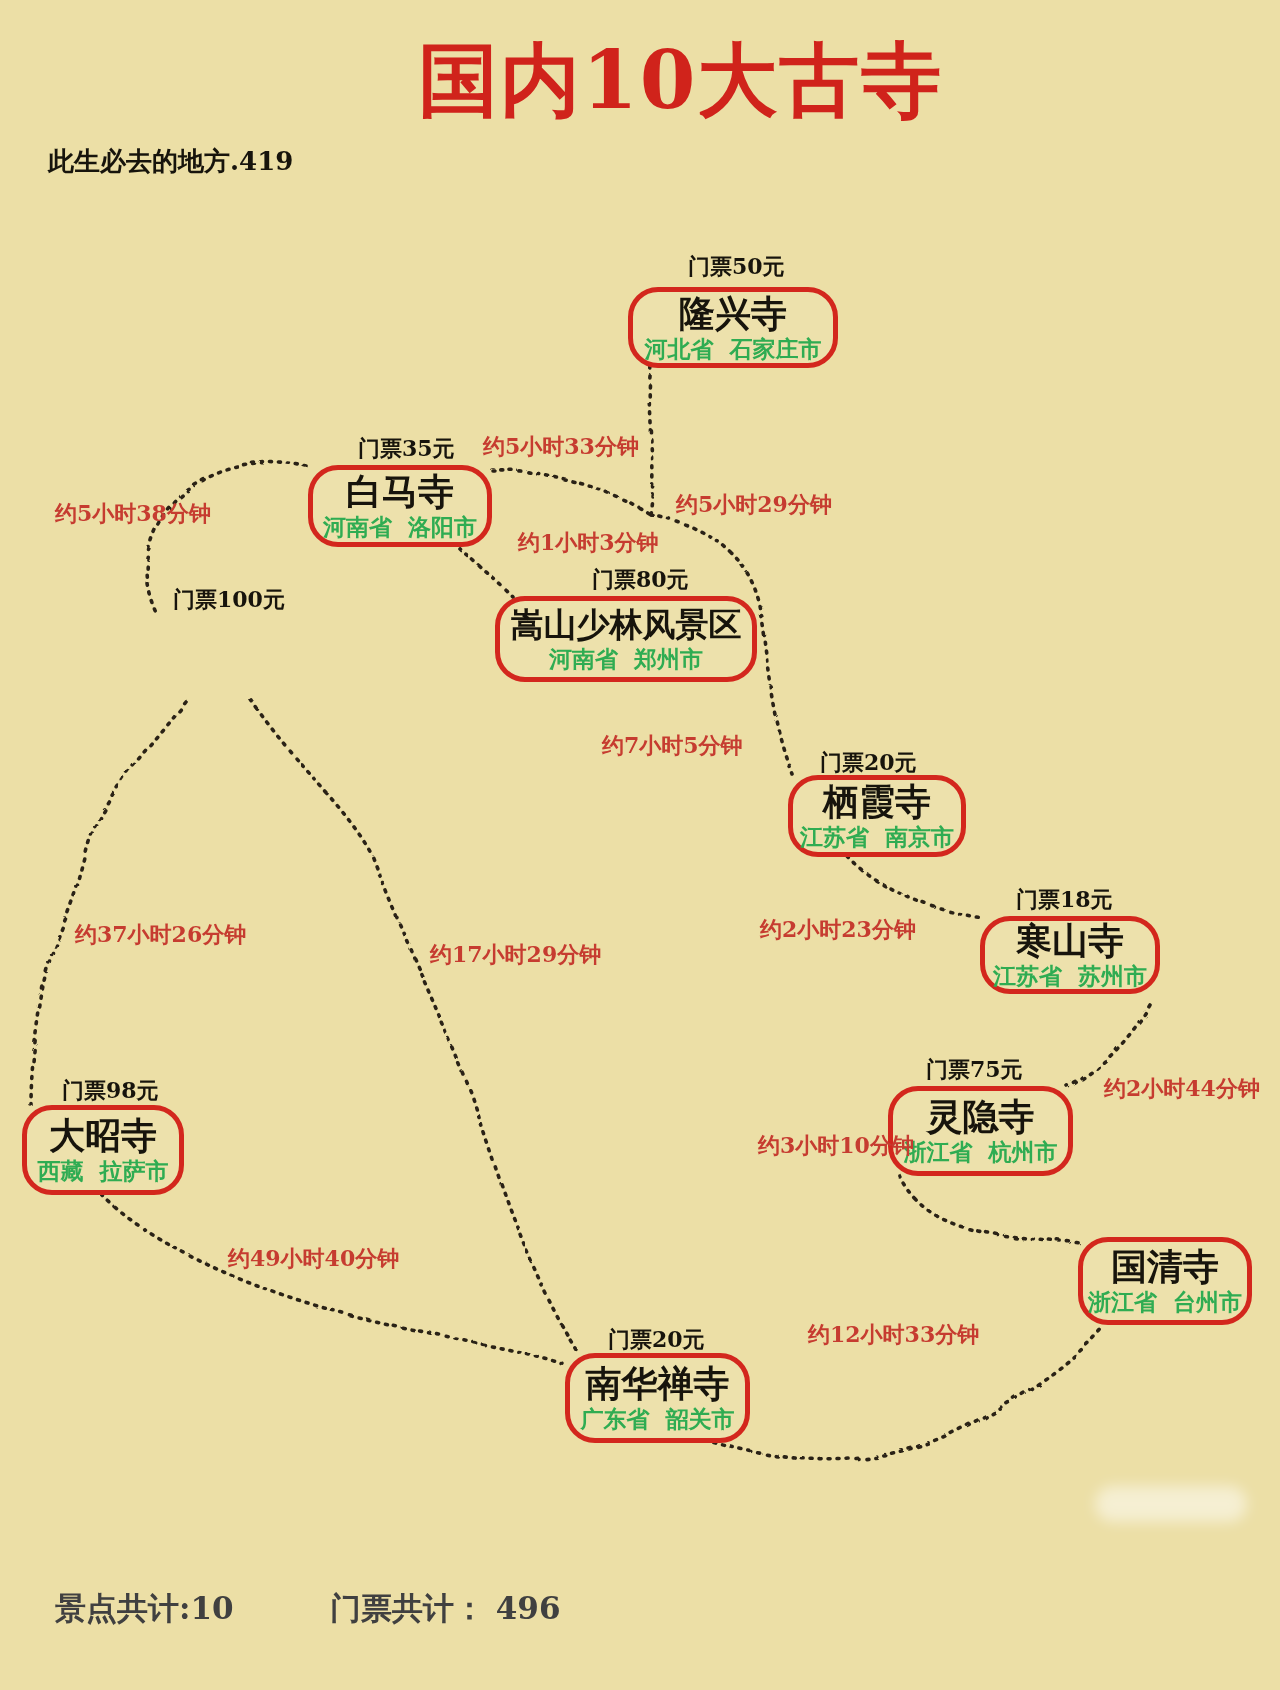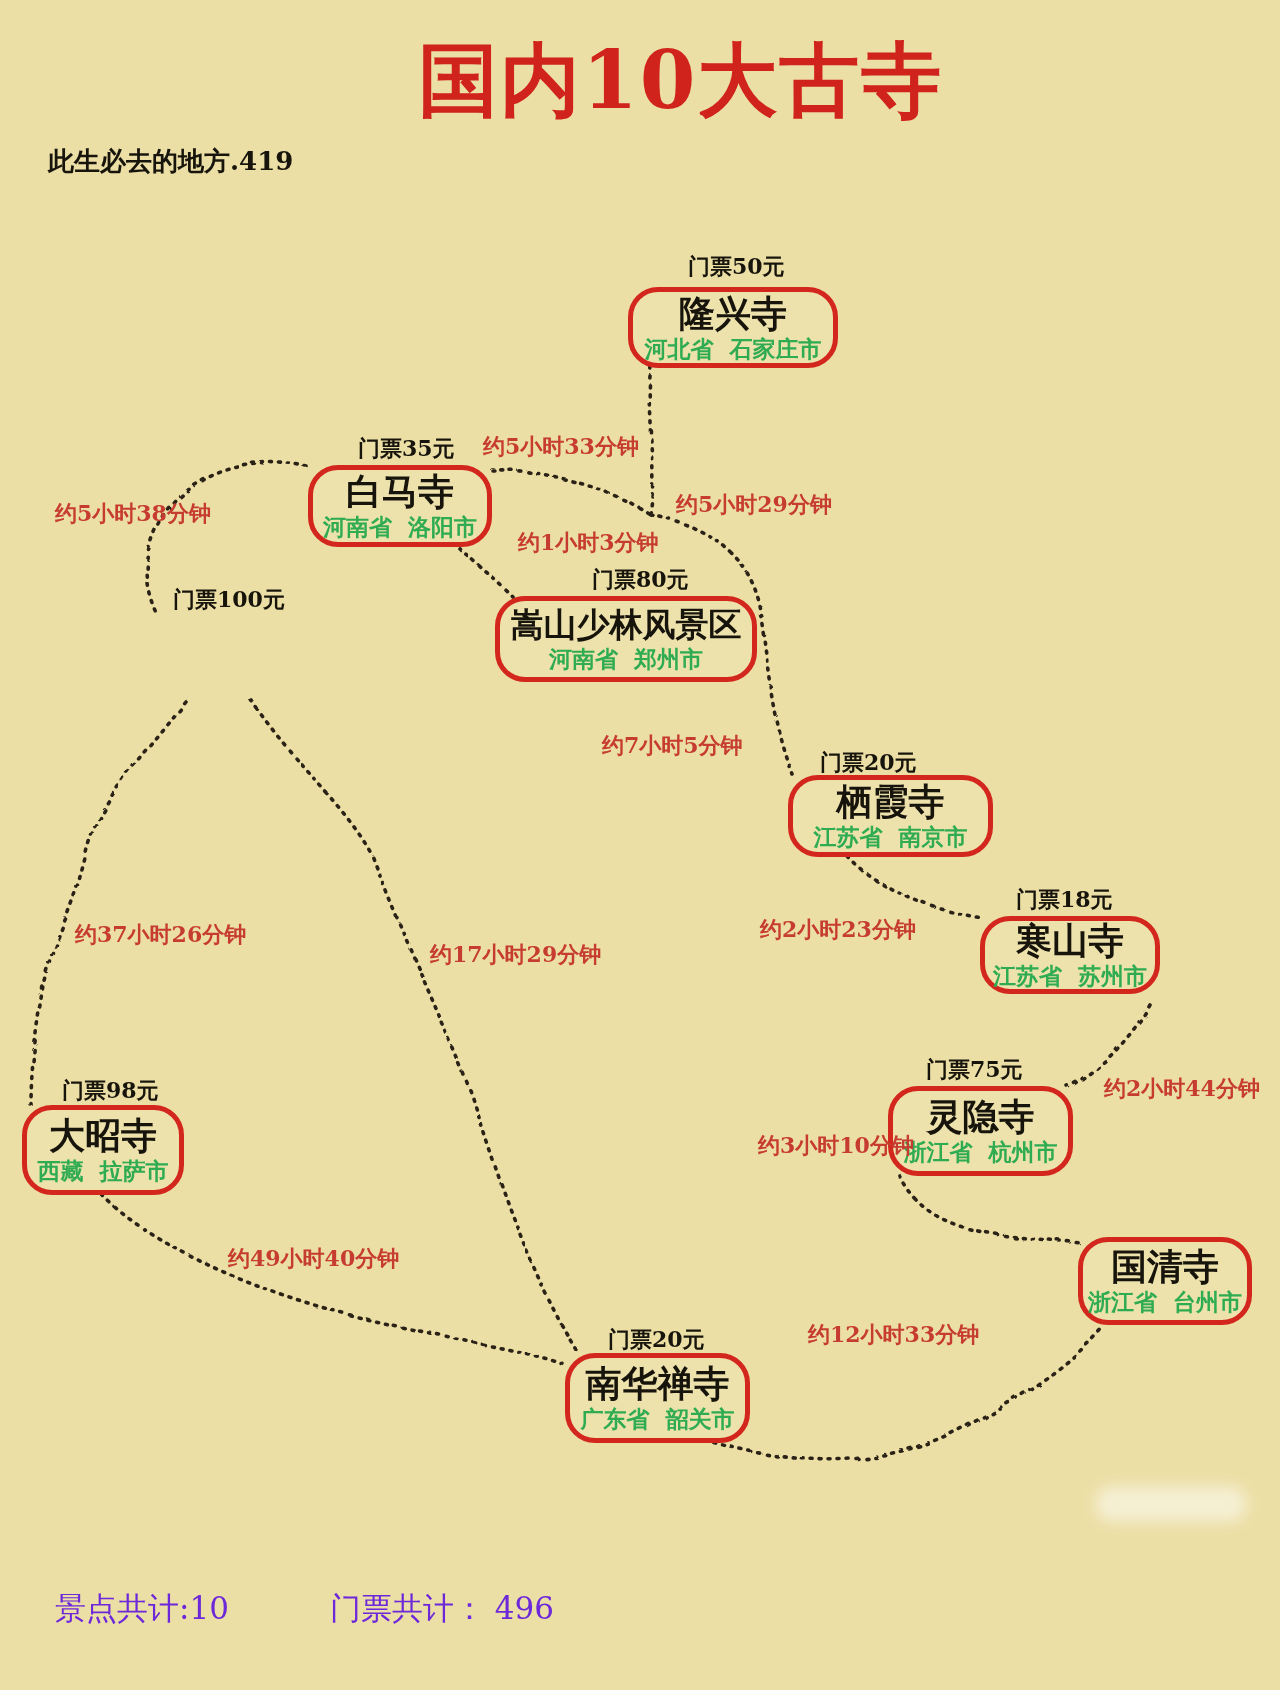--- a/index.html
+++ b/index.html
@@ -22,21 +22,21 @@
     border:5px solid #d3271d;border-radius:30px;
     background:rgba(255,255,255,0.07);
     display:flex;flex-direction:column;align-items:center;justify-content:center;
     padding:4px 6px;gap:1px;
   }
   .temple .name{font-size:36px;font-weight:bold;color:#17140c;line-height:1.15;white-space:nowrap;}
   .temple.small-name .name{font-size:33px;}
   .temple .loc{font-size:23px;font-weight:bold;color:#2fac52;line-height:1.2;white-space:pre;}
   .ticket{position:absolute;font-size:22px;font-weight:bold;color:#17140c;white-space:nowrap;}
   .ttime{position:absolute;font-size:22px;font-weight:bold;color:#c63c30;white-space:nowrap;}
-  .total{position:absolute;font-size:31px;font-weight:normal;color:#6d28d9;white-space:nowrap;}
+  .total{position:absolute;font-size:31px;font-weight:bold;color:#404040;white-space:nowrap;}
   .smudge{
     position:absolute;left:1095px;top:1486px;width:152px;height:36px;
     background:rgba(255,255,255,0.5);filter:blur(7px);border-radius:18px;
   }
 </style>
 </head>
 <body>
 
 <div id="canvas">
 
@@ -79,21 +79,21 @@
   <span class="ticket" style="left:358px;top:434px;">门票35元</span>
 
   <span class="ticket" style="left:173px;top:585px;">门票100元</span>
 
   <div class="temple small-name" style="left:495px;top:596px;width:262px;height:86px;">
     <span class="name">嵩山少林风景区</span>
     <span class="loc">河南省  郑州市</span>
   </div>
   <span class="ticket" style="left:592px;top:565px;">门票80元</span>
 
-  <div class="temple" style="left:788px;top:775px;width:205px;height:82px;">
+  <div class="temple" style="left:788px;top:775px;width:178px;height:82px;">
     <span class="name">栖霞寺</span>
     <span class="loc">江苏省  南京市</span>
   </div>
   <span class="ticket" style="left:820px;top:748px;">门票20元</span>
 
   <div class="temple" style="left:980px;top:916px;width:180px;height:78px;">
     <span class="name">寒山寺</span>
     <span class="loc">江苏省  苏州市</span>
   </div>
   <span class="ticket" style="left:1016px;top:885px;">门票18元</span>

